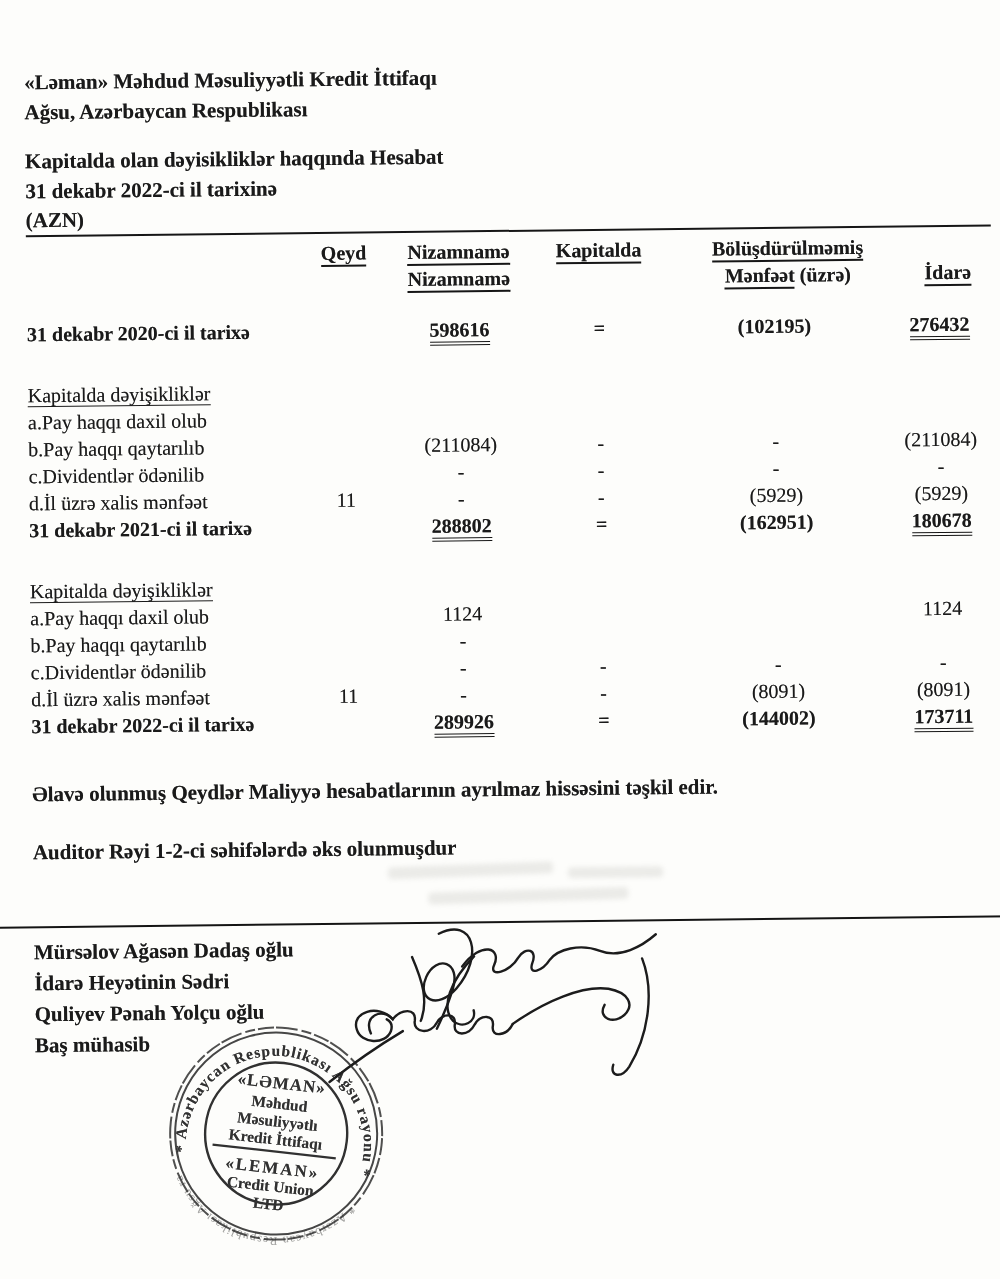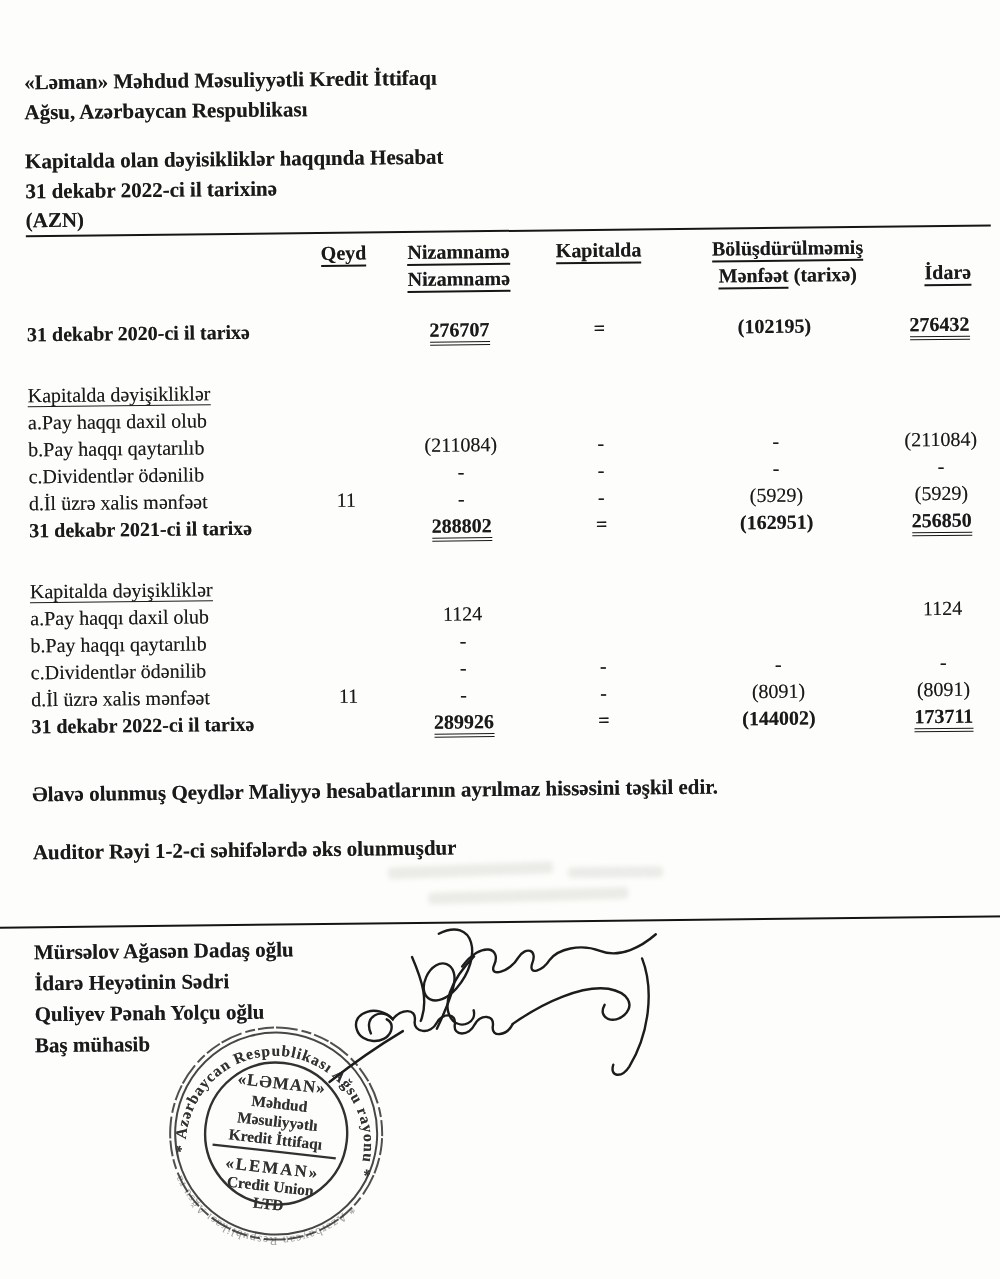--- a/index.html
+++ b/index.html
@@ -75,30 +75,30 @@
     <div class="thead grid6">
       <div class="hcell"></div>
       <div class="hcell"><span class="hu">Qeyd</span></div>
       <div class="hcell">
         <span class="hu">Nizamnamə</span><br>
         <span class="hu">Nizamnamə</span>
       </div>
       <div class="hcell"><span class="hu">Kapitalda</span></div>
       <div class="hcell men">
         <span class="hu">Bölüşdürülməmiş</span><br>
-        <span class="hu">Mənfəət</span><span> (tarixə)</span>
+        <span class="hu">Mənfəət</span><span> (üzrə)</span>
       </div>
       <div class="hcell cem"><span class="hu">İdarə</span></div>
     </div>
 
     <div>
         <div class="trow grid6 total first">
           <div class="cell label"><span>31 dekabr 2020-ci il tarixə</span></div>
           <div class="cell qeyd"></div>
-          <div class="cell niz"><span class="dblu">276707</span></div>
+          <div class="cell niz"><span class="dblu">598616</span></div>
           <div class="cell eht"><span>=</span></div>
           <div class="cell men"><span>(102195)</span></div>
           <div class="cell cem"><span class="dblu">276432</span></div>
         </div>
         <div class="trow grid6 spacer"></div>
         <div class="trow grid6 section">
           <div class="cell label"><span class="underline">Kapitalda dəyişikliklər</span></div>
           <div class="cell qeyd"></div>
           <div class="cell niz"></div>
           <div class="cell eht"></div>
@@ -136,21 +136,21 @@
           <div class="cell eht"><span>-</span></div>
           <div class="cell men"><span>(5929)</span></div>
           <div class="cell cem"><span>(5929)</span></div>
         </div>
         <div class="trow grid6 total">
           <div class="cell label"><span>31 dekabr 2021-ci il tarixə</span></div>
           <div class="cell qeyd"></div>
           <div class="cell niz"><span class="dblu">288802</span></div>
           <div class="cell eht"><span>=</span></div>
           <div class="cell men"><span>(162951)</span></div>
-          <div class="cell cem"><span class="dblu">256850</span></div>
+          <div class="cell cem"><span class="dblu">180678</span></div>
         </div>
         <div class="trow grid6 spacer"></div>
         <div class="trow grid6 section">
           <div class="cell label"><span class="underline">Kapitalda dəyişikliklər</span></div>
           <div class="cell qeyd"></div>
           <div class="cell niz"></div>
           <div class="cell eht"></div>
           <div class="cell men"></div>
           <div class="cell cem"></div>
         </div>

